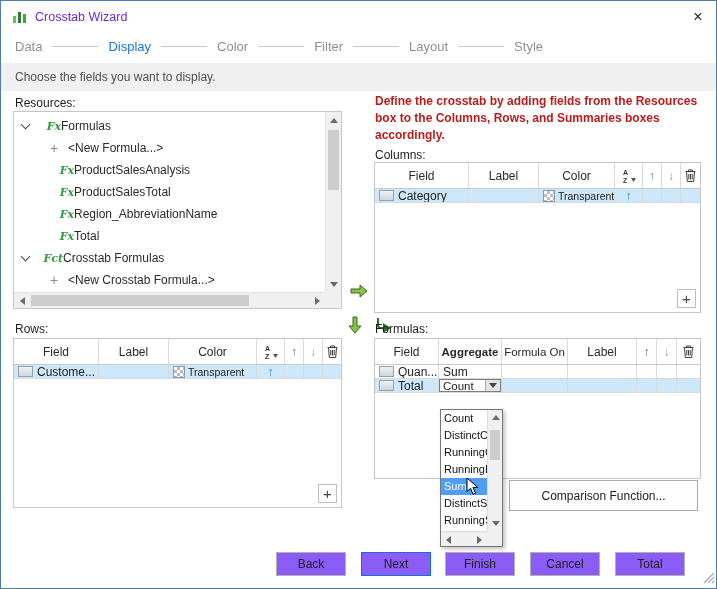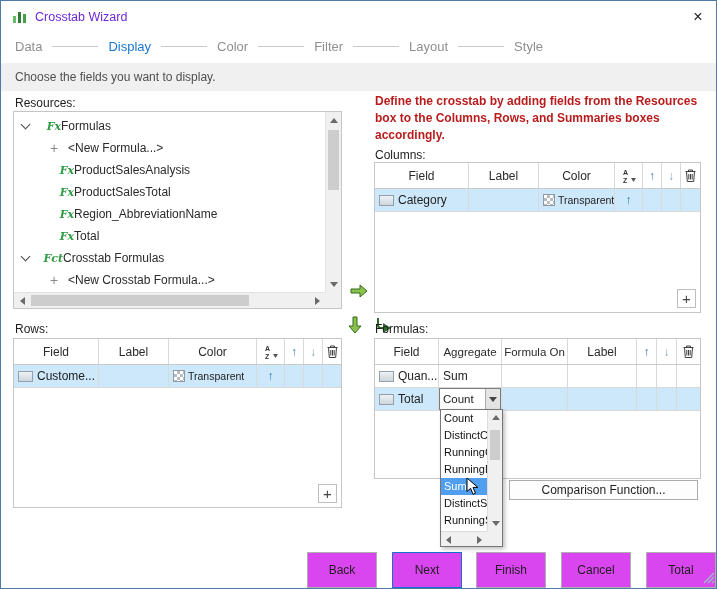--- a/index.html
+++ b/index.html
@@ -41,21 +41,21 @@
 .tri.down{border-left:4px solid transparent;border-right:4px solid transparent;border-top:5px solid #6a6a6a;}
 .tri.left{border-top:4px solid transparent;border-bottom:4px solid transparent;border-right:5px solid #6a6a6a;}
 .tri.right{border-top:4px solid transparent;border-bottom:4px solid transparent;border-left:5px solid #6a6a6a;}
 
 .movebtn{position:absolute;display:flex;align-items:center;justify-content:center;}
 
 .instr{position:absolute;left:374px;top:92px;width:326px;font-weight:bold;font-size:12px;line-height:1.4;color:#b91c1c;}
 
 .tbl{position:absolute;border:1px solid #c6c6c6;background:#fff;}
 .hrow{display:flex;height:26px;border-bottom:1px solid #c9c9c9;background:#fff;}
-.drow{display:flex;height:23px;border-bottom:1px solid #d9d9d9;background:#fff;}
+.drow{display:flex;height:14px;border-bottom:1px solid #d9d9d9;background:#fff;}
 .drow.sel{background:#cde8fb;}
 .hc,.dc{display:flex;align-items:center;border-right:1px solid #d9d9d9;height:100%;overflow:hidden;flex:none;}
 .hc{justify-content:center;color:#2a2a2a;}
 .dc{padding-left:4px;}
 .hc.last,.dc.last{border-right:none;flex:1;}
 .fieldic{width:15px;height:11px;border:1px solid #93a0ab;background:linear-gradient(#eef2f4,#cdd6dc);margin-right:4px;flex:none;}
 .checker{width:12px;height:12px;border:1px solid #8f9aa3;margin-right:3px;flex:none;background-image:linear-gradient(45deg,#b8bcc0 25%,transparent 25%,transparent 75%,#b8bcc0 75%),linear-gradient(45deg,#b8bcc0 25%,#fff 25%,#fff 75%,#b8bcc0 75%);background-size:6px 6px;background-position:0 0,3px 3px;}
 .sortup{color:#2a7ab8;font-size:12px;}
 .hup{color:#3579bf;font-size:12px;}
 .hdn{color:#8aa3bd;font-size:12px;}
@@ -68,23 +68,23 @@
 
 .dd{position:absolute;left:439px;top:408px;width:63px;height:138px;background:#fff;border:1px solid #767676;box-shadow:2px 2px 4px rgba(0,0,0,.25);z-index:9;}
 .ddlist{position:absolute;left:0;top:0;right:15px;bottom:15px;overflow:hidden;}
 .dditem{height:17px;line-height:17px;padding-left:3px;font-size:11px;white-space:nowrap;overflow:hidden;color:#111;}
 .dditem.sel{background:#4f9ef0;color:#fff;}
 .ddvs{position:absolute;right:0;top:0;width:15px;bottom:15px;background:#f0f0f0;border-left:1px solid #dcdcdc;}
 .ddhs{position:absolute;left:0;right:15px;bottom:0;height:15px;background:#f0f0f0;border-top:1px solid #dcdcdc;}
 .ddcorner{position:absolute;right:0;bottom:0;width:15px;height:15px;background:#f0f0f0;}
 .ddbtn{position:absolute;width:15px;height:15px;display:flex;align-items:center;justify-content:center;}
 
-.cmpbtn{position:absolute;left:508px;top:479px;width:189px;height:20px;border:1px solid #ababab;background:#fdfdfd;display:flex;align-items:center;justify-content:center;font-size:12px;color:#1e1e1e;}
-
-.btn{position:absolute;top:551px;width:70px;height:36px;border:1px solid #b0b0b0;background:#d946ef;display:flex;align-items:center;justify-content:center;font-size:12px;color:#1e1e1e;margin-left:31px;}
+.cmpbtn{position:absolute;left:508px;top:479px;width:189px;height:31px;border:1px solid #ababab;background:#fdfdfd;display:flex;align-items:center;justify-content:center;font-size:12px;color:#1e1e1e;}
+
+.btn{position:absolute;top:551px;width:70px;height:24px;border:1px solid #b0b0b0;background:#8b5cf6;display:flex;align-items:center;justify-content:center;font-size:12px;color:#1e1e1e;}
 .btn.default{border:1px solid #0f74ce;}
 
 .grip{position:absolute;right:1px;bottom:1px;}
 .cursorov{position:absolute;left:465px;top:476px;z-index:20;}
 </style>
 </head>
 <body>
 
 <div class="win">
 
@@ -287,21 +287,21 @@
       <div class="dc" style="width:19px;"></div>
       <div class="dc last"></div>
     </div>
     <div class="addbtn">+</div>
   </div>
 
   <div class="seclabel" style="left:374px;top:321px;">Formulas:</div>
   <div class="tbl" style="left:373px;top:337px;width:327px;height:141px;">
     <div class="hrow">
       <div class="hc" style="width:64px;">Field</div>
-      <div class="hc" style="width:63px;font-size:11.5px;">Aggregate</div>
+      <div class="hc" style="width:63px;font-size:11.5px;font-weight:bold;">Aggregate</div>
       <div class="hc" style="width:66px;font-size:11.5px;">Formula On</div>
       <div class="hc" style="width:69px;">Label</div>
       <div class="hc" style="width:20px;">
           <span class="hup">↑</span>
         </div>
       <div class="hc" style="width:20px;">
           <span class="hdn">↓</span>
         </div>
       <div class="hc last">
         <svg width="11" height="13" viewBox="0 0 11 13">

